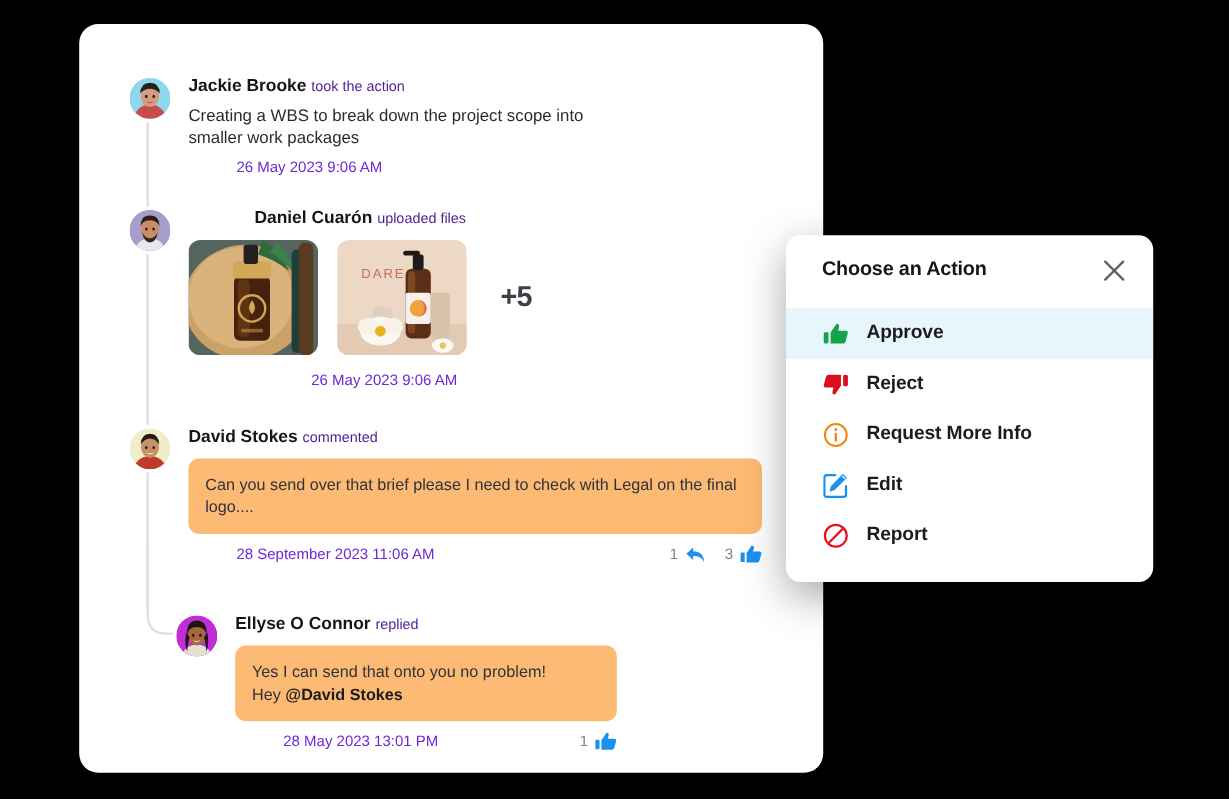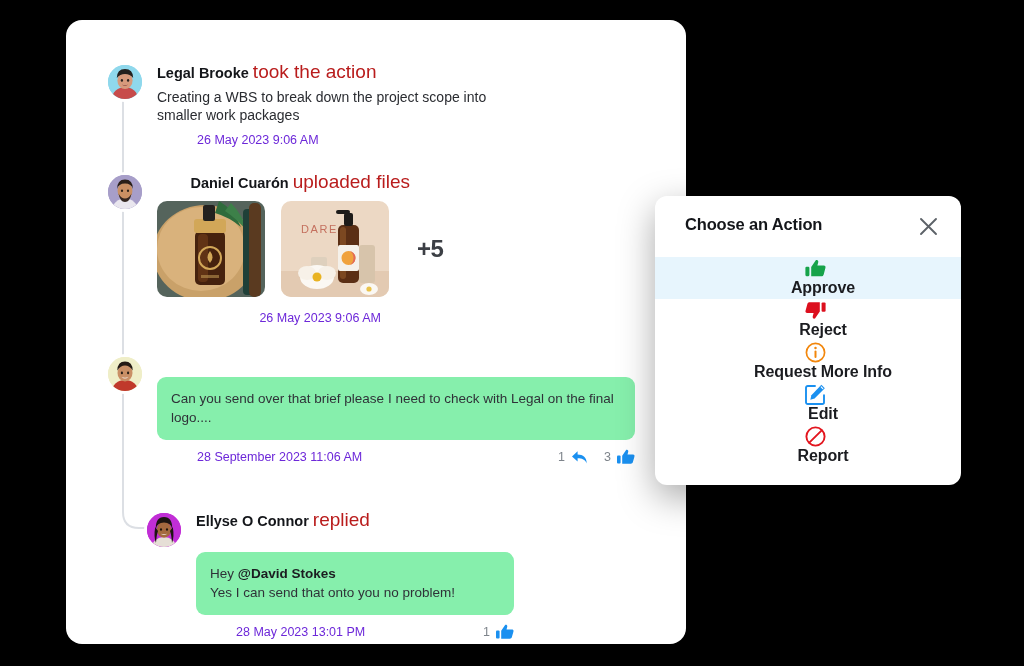--- a/index.html
+++ b/index.html
@@ -91,21 +91,21 @@
 
   .event-body { margin-left: 12px; padding-top: 1px; }
 
   .ev-head {
     font-size: 14.5px;
     line-height: 18px;
     color: #1b1c20;
     white-space: nowrap;
   }
   .ev-name { font-weight: 700; color: #14161a; }
-  .ev-verb { font-weight: 400; color: #b91c1c; margin-left: 4px; font-size: 19px;}
+  .ev-verb { font-weight: 400; color: #4c1d95; margin-left: 4px; font-size: 12px;}
 
   .ev-text {
     margin-top: 6px;
     font-size: 14px;
     line-height: 18px;
     color: #2a2c31;
     max-width: 360px;
   }
 
   .ev-time {
@@ -129,22 +129,22 @@
   .more-count {
     font-size: 24px;
     font-weight: 700;
     color: #3c3f45;
     letter-spacing: -0.5px;
     margin-left: 12px;
   }
 
   
   .bubble {
-    margin-top: 22px;
-    background: #86efac;
+    margin-top: 9px;
+    background: #fdba74;
     border-radius: 9px;
     padding: 12px 14px 13px 14px;
     font-size: 13.5px;
     line-height: 19px;
     color: #2f3238;
     max-width: 450px;
   }
   .bubble.reply { max-width: 290px; }
   .mention { font-weight: 700; color: #1b1c20; }
 
@@ -200,21 +200,20 @@
     width: 26px; height: 26px;
     display: flex; align-items: center; justify-content: center;
     cursor: pointer;
   }
   .action-item {
     display: flex;
     align-items: center;
     height: 42px;
     padding-left: 30px;
     cursor: pointer;
-    flex-direction: column;
   }
   .action-item.active { background: #e7f5fd; }
   .action-icon {
     width: 22px;
     height: 22px;
     flex: 0 0 22px;
     display: flex;
     align-items: center;
     justify-content: center;
     margin-right: 15px;
@@ -255,21 +254,21 @@
                 <path d="M8.8 13 Q9 4 17 4 Q25 4 25.2 13 Q22 9 17 9 Q12 9 8.8 13Z" fill="#23201e"></path>
                 <ellipse cx="13.9" cy="15.4" rx="1.15" ry="1.35" fill="#2b2320"></ellipse>
                 <ellipse cx="20.1" cy="15.4" rx="1.15" ry="1.35" fill="#2b2320"></ellipse>
                 <path d="M13.6 19.6 Q17 22.4 20.4 19.6 Q17 21 13.6 19.6Z" fill="#8d4a45"></path>
               </svg>
             </div>
           </div>
         </div>
         <div class="event-body">
           <div class="ev-head">
-            <span class="ev-name">Legal Brooke</span><span class="ev-verb">took the action</span>
+            <span class="ev-name">Jackie Brooke</span><span class="ev-verb">took the action</span>
           </div>
           <div class="ev-text">Creating a WBS to break down the project scope into smaller work packages</div>
           <div class="ev-time">26 May 2023 9:06 AM</div>
         </div>
       </div>
 
       <div class="event" style="left:39px; top:152px;text-align:center;">
         <div class="avatar-wrap">
           <div class="avatar">
             <div class="face" style="background:#a79ec9;">
@@ -348,20 +347,23 @@
                 <ellipse cx="17" cy="16" rx="7.5" ry="8.5" fill="#c98f66"></ellipse>
                 <path d="M9.3 13.5 Q9.5 4.5 17 4.5 Q24.5 4.5 24.7 13.5 Q21.5 8.5 17 8.5 Q12.5 8.5 9.3 13.5Z" fill="#241a14"></path>
                 <ellipse cx="13.9" cy="15.9" rx="1.1" ry="1.3" fill="#2a1f18"></ellipse>
                 <ellipse cx="20.1" cy="15.9" rx="1.1" ry="1.3" fill="#2a1f18"></ellipse>
                 <path d="M13.5 20 Q17 23.2 20.5 20 Q17 21.6 13.5 20Z" fill="#f6f2ee"></path>
               </svg>
             </div>
           </div>
         </div>
         <div class="event-body">
+          <div class="ev-head">
+            <span class="ev-name">David Stokes</span><span class="ev-verb">commented</span>
+          </div>
           <div class="bubble">Can you send over that brief please I need to  check with Legal on the final logo....</div>
           <div class="meta-row" style="width:478px;">
             <div class="ev-time">28 September 2023 11:06 AM</div>
             <div class="reactions">
               <div class="reaction">
                 <span class="cnt">1</span>
                 <span>
                   <svg width="17" height="15" viewBox="0 0 17 15" fill="none">
                     <path d="M6.6 1.2 L1 6.4 L6.6 11.6 V8.3 C11 8.3 14 9.6 15.8 13.4 C15.6 7.4 12.2 4.4 6.6 4.4 Z" fill="#1a90f0"></path>
                   </svg>
@@ -397,25 +399,25 @@
                 <path d="M13.6 20.4 Q17 23.6 20.4 20.4 Q17 22.2 13.6 20.4Z" fill="#f7f3ef"></path>
               </svg>
             </div>
           </div>
         </div>
         <div class="event-body">
           <div class="ev-head">
             <span class="ev-name">Ellyse O Connor</span><span class="ev-verb">replied</span>
           </div>
           <div class="bubble reply">
+            <div>Yes I can send that onto you no problem!</div>
             <div>
               <span>Hey</span>
               <span class="mention">@David Stokes</span>
             </div>
-            <div>Yes I can send that onto you no problem!</div>
           </div>
           <div class="meta-row" style="width:318px;">
             <div class="ev-time">28 May 2023 13:01 PM</div>
             <div class="reactions">
               <div class="reaction">
                 <span class="cnt">1</span>
                 <span>
                   <svg width="18" height="16" viewBox="0 0 18 16" fill="none">
                     <rect x="0" y="6.4" width="3.6" height="8" rx="1" fill="#1a90f0"></rect>
                     <path d="M5.2 6.8 L9.3 0.8 C10.8 0.4 11.6 1.4 11.2 3 L10.5 5.6 H16 C17.2 5.6 17.8 6.5 17.4 7.7 L15.9 13.1 C15.6 14.2 14.9 14.7 13.8 14.7 H5.2 Z" fill="#1a90f0"></path>

